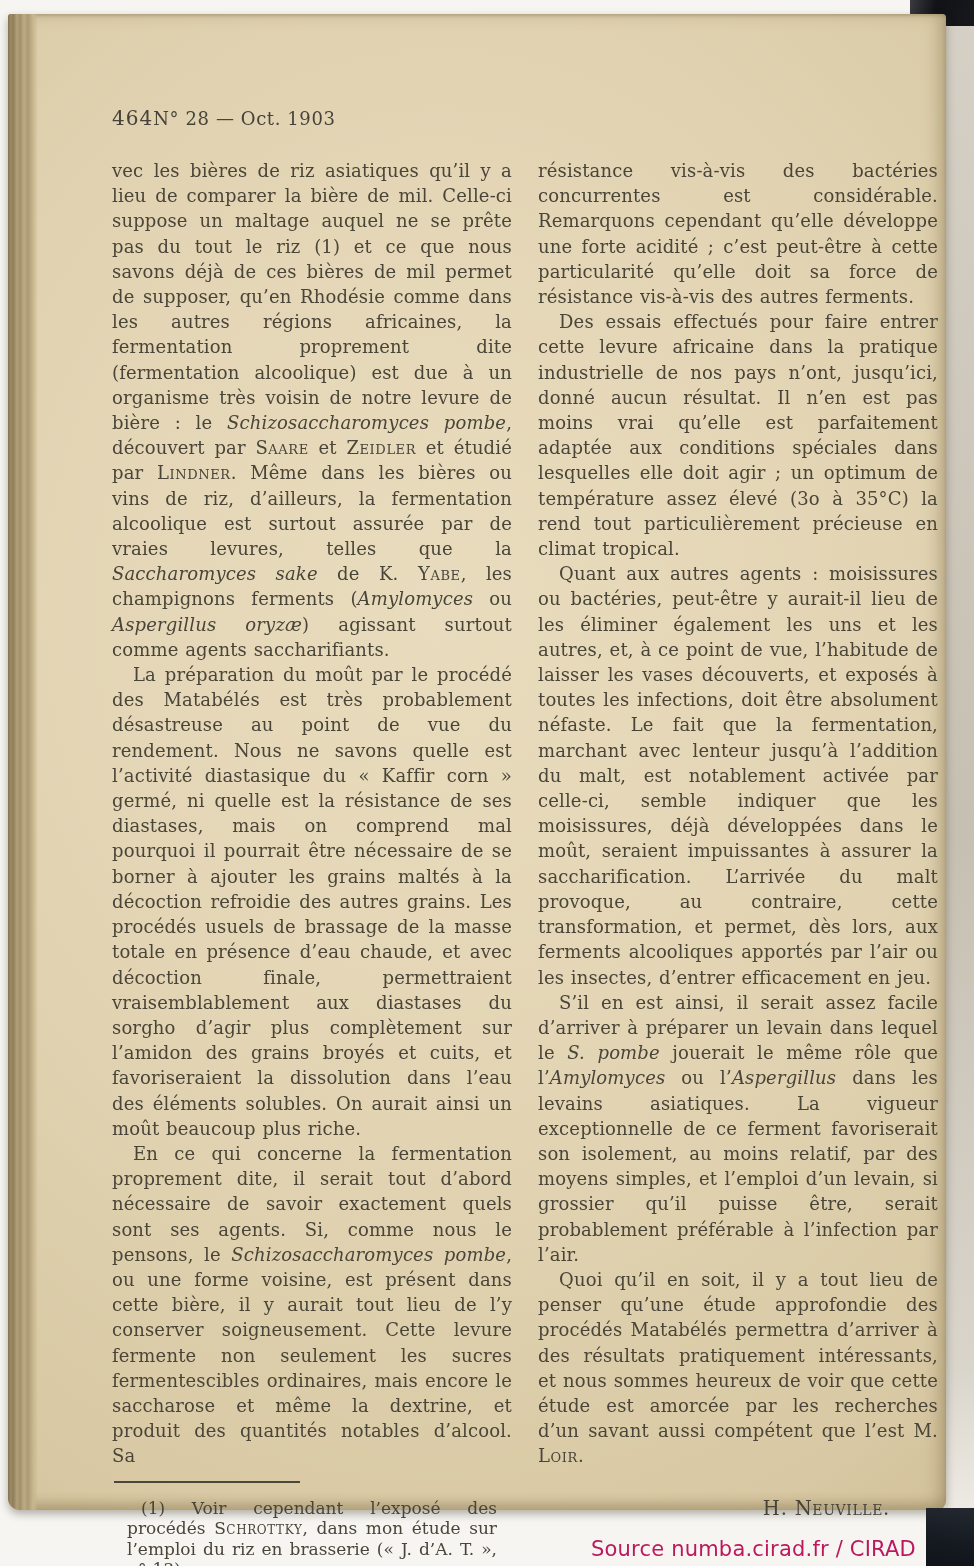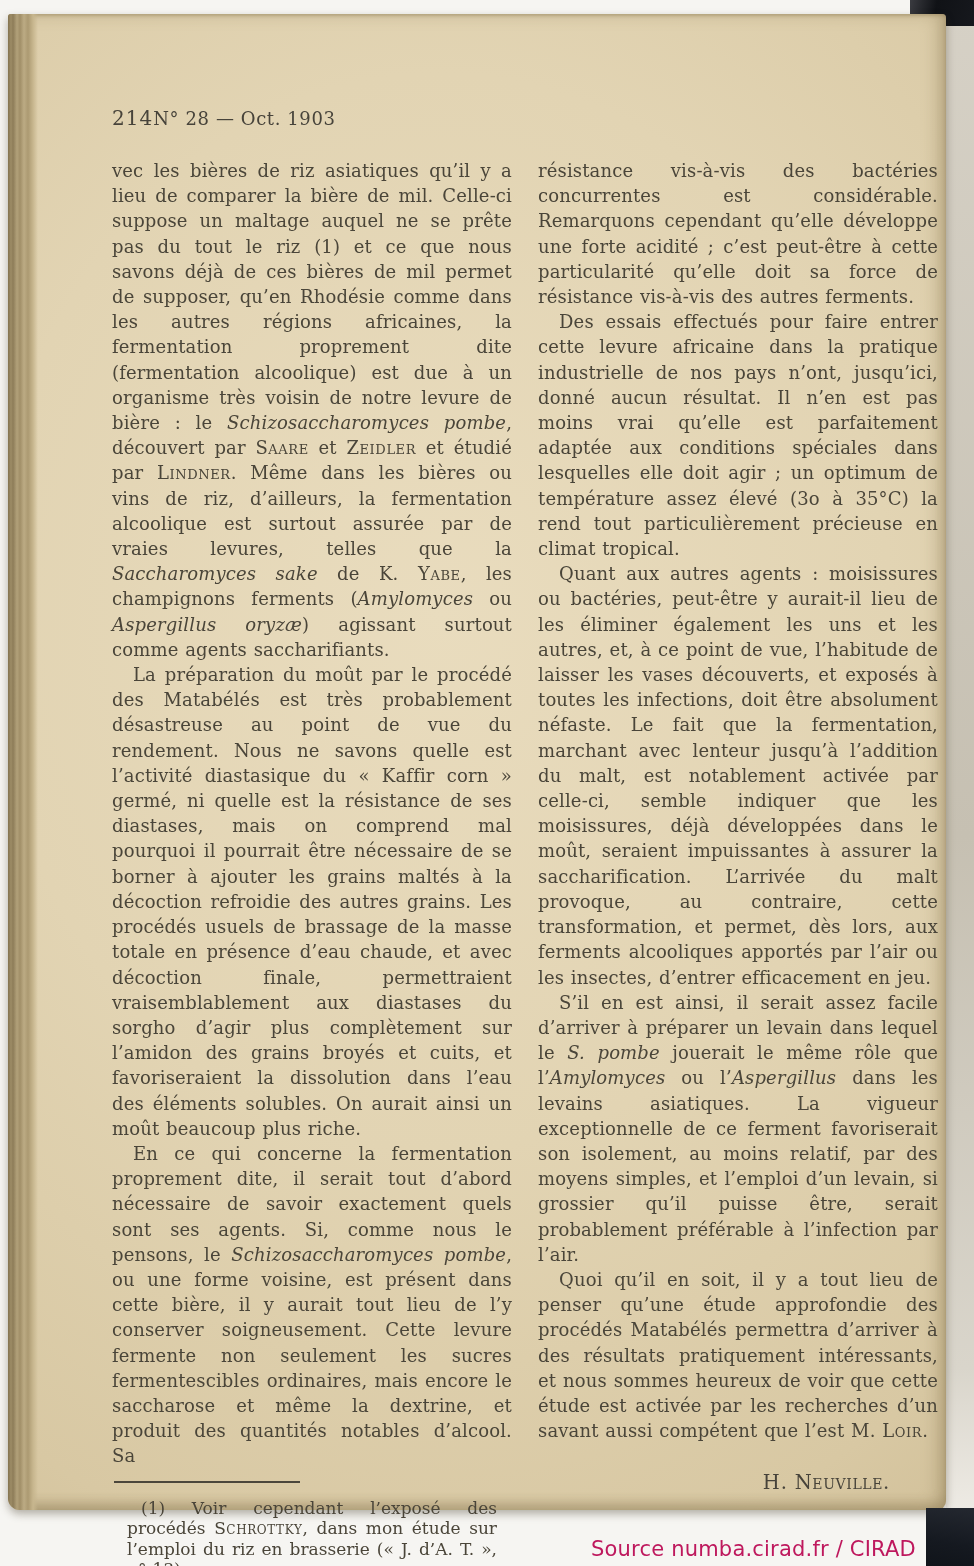--- a/index.html
+++ b/index.html
@@ -90,21 +90,21 @@
 </head>
 <body>
 
 <div class="right-band"></div>
 <div class="corner-tr"></div>
 
 <div class="page">
   <div class="page-stack"></div>
 
   <div class="header">
-    <span class="page-num">214</span>
+    <span class="page-num">464</span>
     <span class="issue">N° 28 — Oct. 1903</span>
   </div>
 
   <div class="columns">
     <div class="col">
       <div class="paras">
           <p class="para"><span>vec les bières de riz asiatiques qu’il y a lieu de comparer la bière de mil. Celle-ci suppose un maltage auquel ne se prête pas du tout le riz (1) et ce que nous savons déjà de ces bières de mil permet de supposer, qu’en Rhodésie comme dans les autres régions africaines, la fermentation proprement dite (fermentation alcoolique) est due à un organisme très voisin de notre levure de bière : le </span><span class="italic">Schizosaccharomyces pombe</span><span>, découvert par </span><span class="smallcaps">Saare</span><span> et </span><span class="smallcaps">Zeidler</span><span> et étudié par </span><span class="smallcaps">Lindner</span><span>. Même dans les bières ou vins de riz, d’ailleurs, la fermentation alcoolique est surtout assurée par de vraies levures, telles que la </span><span class="italic">Saccharomyces sake</span><span> de K. </span><span class="smallcaps">Yabe</span><span>, les champignons ferments (</span><span class="italic">Amylomyces</span><span> ou </span><span class="italic">Aspergillus oryzæ</span><span>) agissant surtout comme agents saccharifiants.</span></p>
           <p class="para indent"><span>La préparation du moût par le procédé des Matabélés est très probablement désastreuse au point de vue du rendement. Nous ne savons quelle est l’activité diastasique du « Kaffir corn » germé, ni quelle est la résistance de ses diastases, mais on comprend mal pourquoi il pourrait être nécessaire de se borner à ajouter les grains maltés à la décoction refroidie des autres grains. Les procédés usuels de brassage de la masse totale en présence d’eau chaude, et avec décoction finale, permettraient vraisemblablement aux diastases du sorgho d’agir plus complètement sur l’amidon des grains broyés et cuits, et favoriseraient la dissolution dans l’eau des éléments solubles. On aurait ainsi un moût beaucoup plus riche.</span></p>
           <p class="para indent"><span>En ce qui concerne la fermentation proprement dite, il serait tout d’abord nécessaire de savoir exactement quels sont ses agents. Si, comme nous le pensons, le </span><span class="italic">Schizosaccharomyces pombe</span><span>, ou une forme voisine, est présent dans cette bière, il y aurait tout lieu de l’y conserver soigneusement. Cette levure fermente non seulement les sucres fermentescibles ordinaires, mais encore le saccharose et même la dextrine, et produit des quantités notables d’alcool. Sa</span></p>
         </div>
@@ -112,21 +112,21 @@
         <div class="footnote-rule"></div>
         <p class="fn-text"><span>(1) Voir cependant l’exposé des procédés </span><span class="smallcaps">Schrottky</span><span>, dans mon étude sur l’emploi du riz en brasserie (« J. d’A. T. », n° 13).</span></p>
       </div>
     </div>
     <div class="col">
       <div class="paras">
           <p class="para"><span>résistance vis-à-vis des bactéries concurrentes est considérable. Remarquons cependant qu’elle développe une forte acidité ; c’est peut-être à cette particularité qu’elle doit sa force de résistance vis-à-vis des autres ferments.</span></p>
           <p class="para indent"><span>Des essais effectués pour faire entrer cette levure africaine dans la pratique industrielle de nos pays n’ont, jusqu’ici, donné aucun résultat. Il n’en est pas moins vrai qu’elle est parfaitement adaptée aux conditions spéciales dans lesquelles elle doit agir ; un optimum de température assez élevé (3o à 35°C) la rend tout particulièrement précieuse en climat tropical.</span></p>
           <p class="para indent"><span>Quant aux autres agents : moisissures ou bactéries, peut-être y aurait-il lieu de les éliminer également les uns et les autres, et, à ce point de vue, l’habitude de laisser les vases découverts, et exposés à toutes les infections, doit être absolument néfaste. Le fait que la fermentation, marchant avec lenteur jusqu’à l’addition du malt, est notablement activée par celle-ci, semble indiquer que les moisissures, déjà développées dans le moût, seraient impuissantes à assurer la saccharification. L’arrivée du malt provoque, au contraire, cette transformation, et permet, dès lors, aux ferments alcooliques apportés par l’air ou les insectes, d’entrer efficacement en jeu.</span></p>
           <p class="para indent"><span>S’il en est ainsi, il serait assez facile d’arriver à préparer un levain dans lequel le </span><span class="italic">S. pombe</span><span> jouerait le même rôle que l’</span><span class="italic">Amylomyces</span><span> ou l’</span><span class="italic">Aspergillus</span><span> dans les levains asiatiques. La vigueur exceptionnelle de ce ferment favoriserait son isolement, au moins relatif, par des moyens simples, et l’emploi d’un levain, si grossier qu’il puisse être, serait probablement préférable à l’infection par l’air.</span></p>
-          <p class="para indent"><span>Quoi qu’il en soit, il y a tout lieu de penser qu’une étude approfondie des procédés Matabélés permettra d’arriver à des résultats pratiquement intéressants, et nous sommes heureux de voir que cette étude est activée par les recherches d’un savant aussi compétent que l’est M. </span><span class="smallcaps">Loir</span><span>.</span></p>
+          <p class="para indent"><span>Quoi qu’il en soit, il y a tout lieu de penser qu’une étude approfondie des procédés Matabélés permettra d’arriver à des résultats pratiquement intéressants, et nous sommes heureux de voir que cette étude est amorcée par les recherches d’un savant aussi compétent que l’est M. </span><span class="smallcaps">Loir</span><span>.</span></p>
         </div>
       <div class="signature"><span>H. </span><span class="smallcaps">Neuville</span><span>.</span></div>
     </div>
   </div>
 </div>
 
 <div class="corner-br"></div>
 <div class="source-watermark">Source numba.cirad.fr / CIRAD</div>
 
 </body></html>

